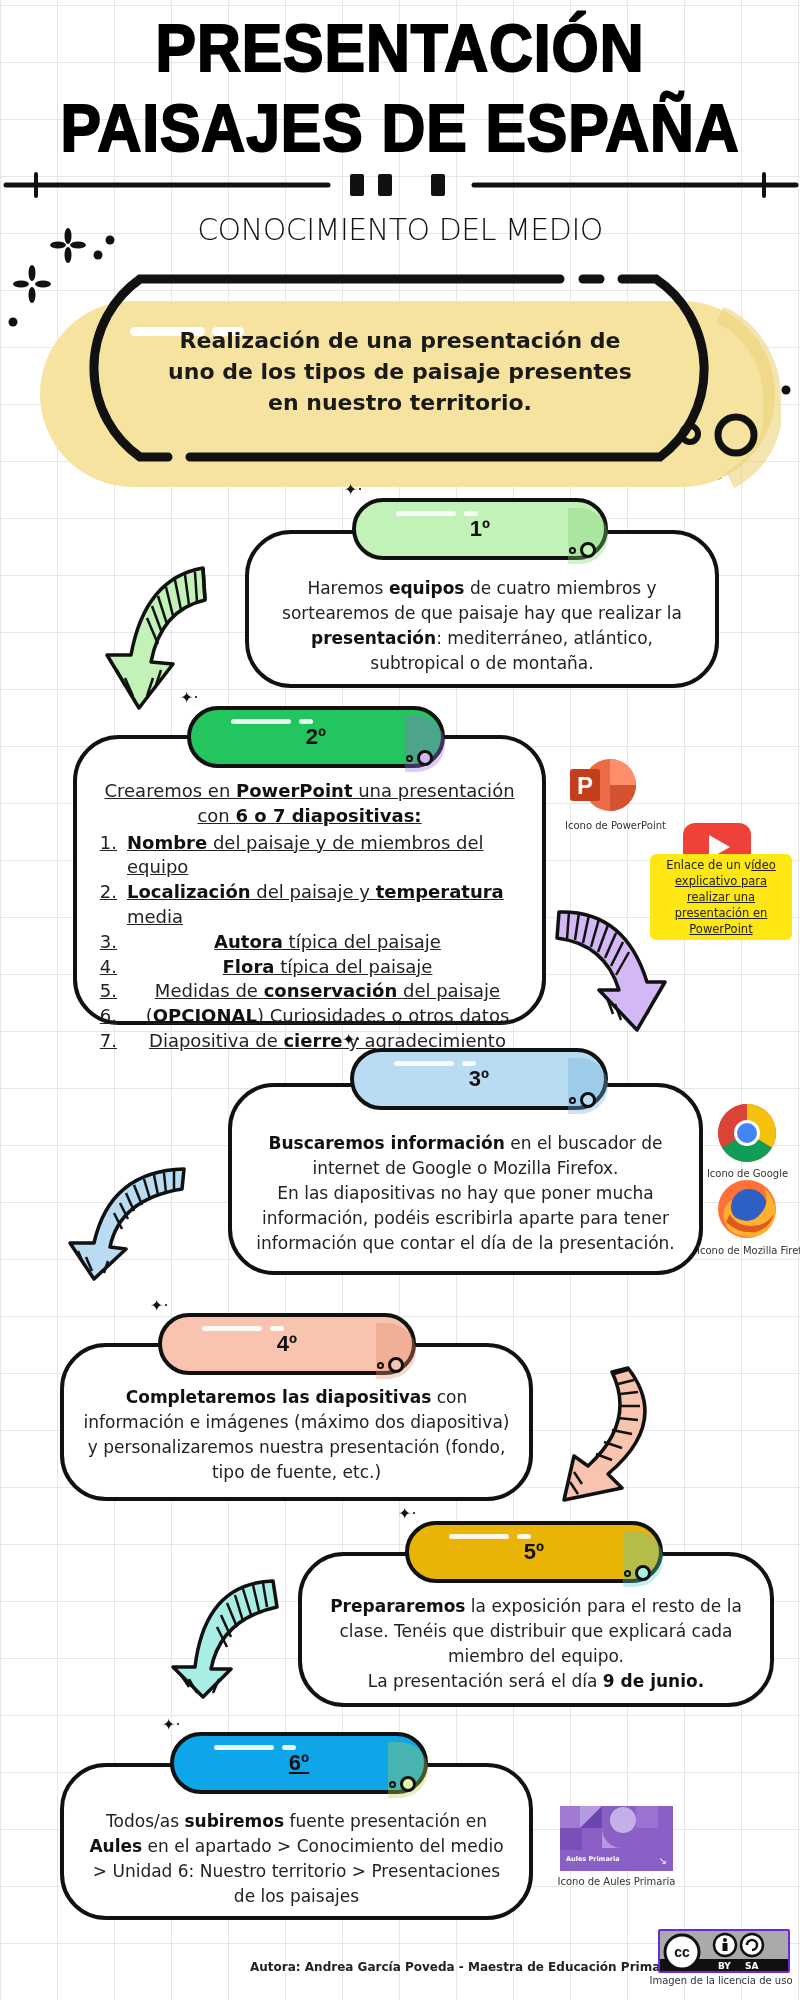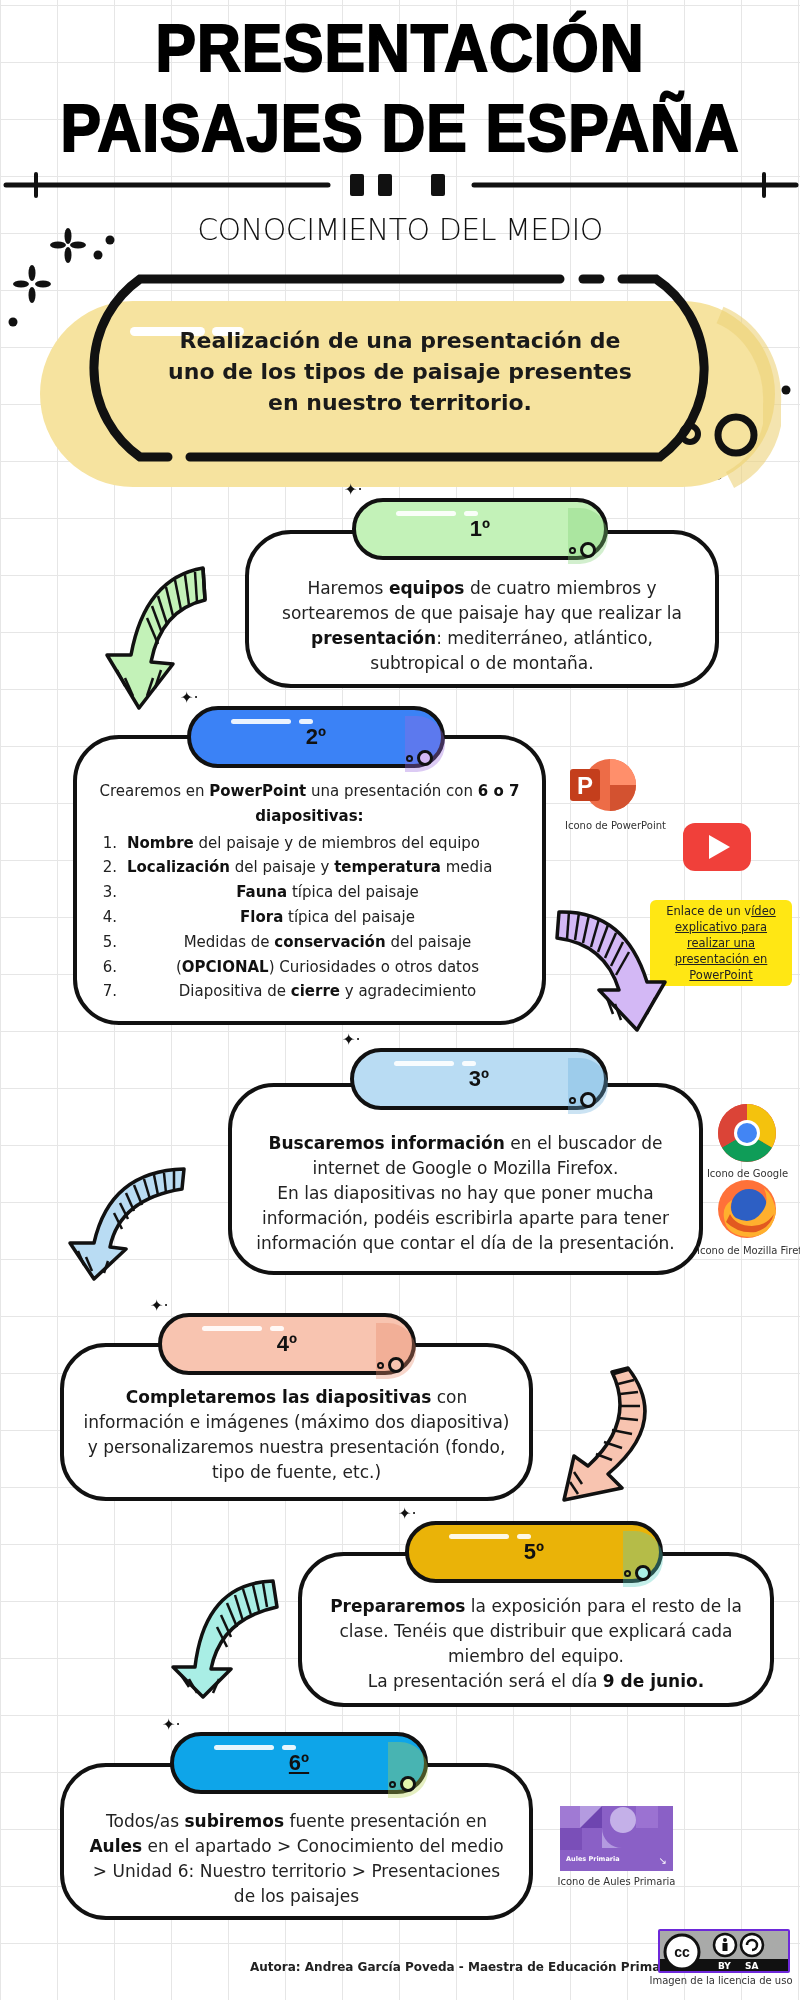--- a/index.html
+++ b/index.html
@@ -162,54 +162,54 @@
       <line x1="63" y1="36" x2="72" y2="64"></line>
       <line x1="57" y1="46" x2="67" y2="73"></line>
     <line x1="52" y1="58" x2="63" y2="84"></line>
       <line x1="22" y1="110" x2="30" y2="126"></line>
       <line x1="30" y1="118" x2="38" y2="136"></line>
     <line x1="58" y1="118" x2="52" y2="136"></line>
       <line x1="66" y1="110" x2="60" y2="128"></line>
   </g>
 </svg>
 
-<div class="abs card" style="left:73px;top:735px;width:473px;height:290px;padding:40px 14px 12px;font-size:15px;line-height:24.8px;">
+<div class="abs card" style="left:73px;top:735px;width:473px;height:290px;padding:40px 14px 12px;font-size:18px;line-height:24.8px;text-decoration:underline;">
   <div style="padding:0 6px;"><span>Crearemos en </span><b>PowerPoint</b><span> una presentación con </span><b>6 o 7 diapositivas:</b></div>
   <div class="list">
       <div class="row left">
         <span class="num">1.</span>
         <span class="txt"><b>Nombre</b><span> del paisaje y de miembros del equipo</span></span>
       </div>
       <div class="row left">
         <span class="num">2.</span>
         <span class="txt"><b>Localización</b><span> del paisaje y </span><b>temperatura</b><span> media</span></span>
       </div>
       <div class="row">
         <span class="num">3.</span>
-        <span class="txt"><b>Fauna</b><span> típica del paisaje</span></span>
+        <span class="txt"><b>Autora</b><span> típica del paisaje</span></span>
       </div>
       <div class="row">
         <span class="num">4.</span>
         <span class="txt"><b>Flora</b><span> típica del paisaje</span></span>
       </div>
       <div class="row">
         <span class="num">5.</span>
         <span class="txt"><span>Medidas de </span><b>conservación</b><span> del paisaje</span></span>
       </div>
       <div class="row">
         <span class="num">6.</span>
         <span class="txt"><span>(</span><b>OPCIONAL</b><span>) Curiosidades o otros datos</span></span>
       </div>
       <div class="row">
         <span class="num">7.</span>
         <span class="txt"><span>Diapositiva de </span><b>cierre</b><span> y agradecimiento</span></span>
       </div>
     </div>
 </div>
-<div class="abs pill" style="left:187px;top:706px;width:258px;background:#3b82f6;">
+<div class="abs pill" style="left:187px;top:706px;width:258px;background:#22c55e;">
   <span class="hl"></span>
     <span class="hl2"></span>
   <span class="shade" style="background:#9a6be0;"></span>
   <span style="position:relative;">2º</span>
   <span class="ring-small"></span>
     <span class="ring" style="background:#d3b8f5;"></span>
 </div>
 <div class="abs sparkle" style="left:180px;top:690px;">✦·</div>
 
 <svg class="abs" style="left:568px;top:755px;" width="72" height="60" viewBox="0 0 72 60">
@@ -218,21 +218,21 @@
   <path d="M 42 30 L 68 30 A 26 26 0 0 1 42 56 Z" fill="#d35230"></path>
   <rect x="2" y="14" width="30" height="32" rx="3" fill="#c43e1c"></rect>
   <text x="17" y="39" text-anchor="middle" font-family="Liberation Sans, sans-serif" font-weight="bold" font-size="24" fill="#fff">P</text>
 </svg>
 <div class="abs icon-cap" style="left:565px;top:820px;width:100px;">Icono de PowerPoint</div>
 
 <svg class="abs" style="left:682px;top:822px;" width="70" height="50" viewBox="0 0 70 50">
   <rect x="1" y="1" width="68" height="48" rx="12" fill="#f0403a"></rect>
   <path d="M 27 13 L 48 25 L 27 37 Z" fill="#fff"></path>
 </svg>
-<div class="abs yt-link" style="left:650px;top:900px;width:142px;">
+<div class="abs yt-link" style="left:650px;top:854px;width:142px;">
   <span>Enlace de un v</span><u>ídeo explicativo para realizar una presentación en PowerPoint</u>
 </div>
 
 <svg class="abs" style="left:555px;top:900px;" width="120" height="135" viewBox="0 0 120 135">
   <path d="M 4 12 Q 70 10 92 82 L 110 82 L 82 130 L 44 90 L 64 90 Q 50 44 2 38 Z" fill="#d3b8f5" stroke="#111" stroke-width="3.5" stroke-linejoin="round"></path>
   <g stroke="#111" stroke-width="2.5">
     <line x1="14" y1="12" x2="12" y2="39"></line>
       <line x1="24" y1="13" x2="20" y2="40"></line>
       <line x1="34" y1="15" x2="28" y2="43"></line>
     <line x1="44" y1="19" x2="36" y2="47"></line>

